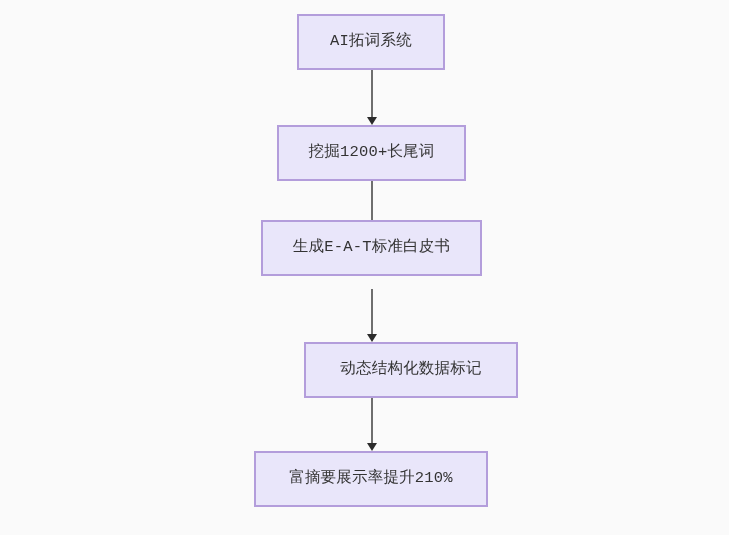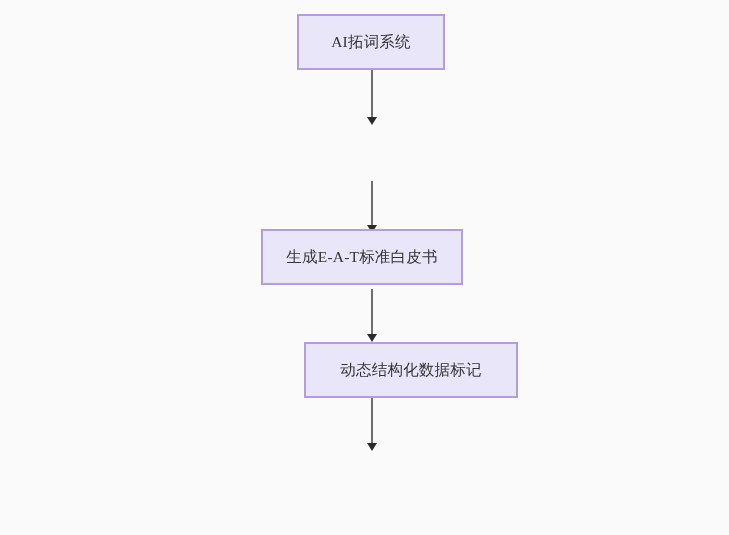--- a/index.html
+++ b/index.html
@@ -32,21 +32,21 @@
     justify-content: center;
     z-index: 2;
   }
 
   .node-label {
     font-size: 15.5px;
     line-height: 1;
     color: #333333;
     letter-spacing: 0.2px;
     white-space: nowrap;
-    font-family: Liberation Serif, serif;
+    font-family: Liberation Mono, monospace;
   }
 
   .edge {
     position: absolute;
     z-index: 1;
   }
 
   .edge-line {
     position: absolute;
     width: 2px;
@@ -83,20 +83,26 @@
     <div class="edge-head" style="top: 45px;"></div>
   </div>
   <div class="edge" style="left: 371px; top: 398px; width: 2px; height: 53px;">
     <div class="edge-line" style="height: 46px;"></div>
     <div class="edge-head" style="top: 45px;"></div>
   </div>
 
   <div class="node" style="left: 297px; top: 14px; width: 148px; height: 56px;">
     <span class="node-label">AI拓词系统</span>
   </div>
-  <div class="node" style="left: 261px; top: 229px; width: 202px; height: 56px;">
+  <div class="node" style="left: 277px; top: 125px; width: 189px; height: 56px;">
+    <span class="node-label">挖掘1200+长尾词</span>
+  </div>
+  <div class="node" style="left: 261px; top: 220px; width: 221px; height: 56px;">
     <span class="node-label">生成E-A-T标准白皮书</span>
   </div>
   <div class="node" style="left: 264px; top: 342px; width: 214px; height: 56px; margin-left: 40px;">
     <span class="node-label">动态结构化数据标记</span>
   </div>
+  <div class="node" style="left: 254px; top: 451px; width: 234px; height: 56px;">
+    <span class="node-label">富摘要展示率提升210%</span>
+  </div>
 
 </div>
 
 </body></html>

